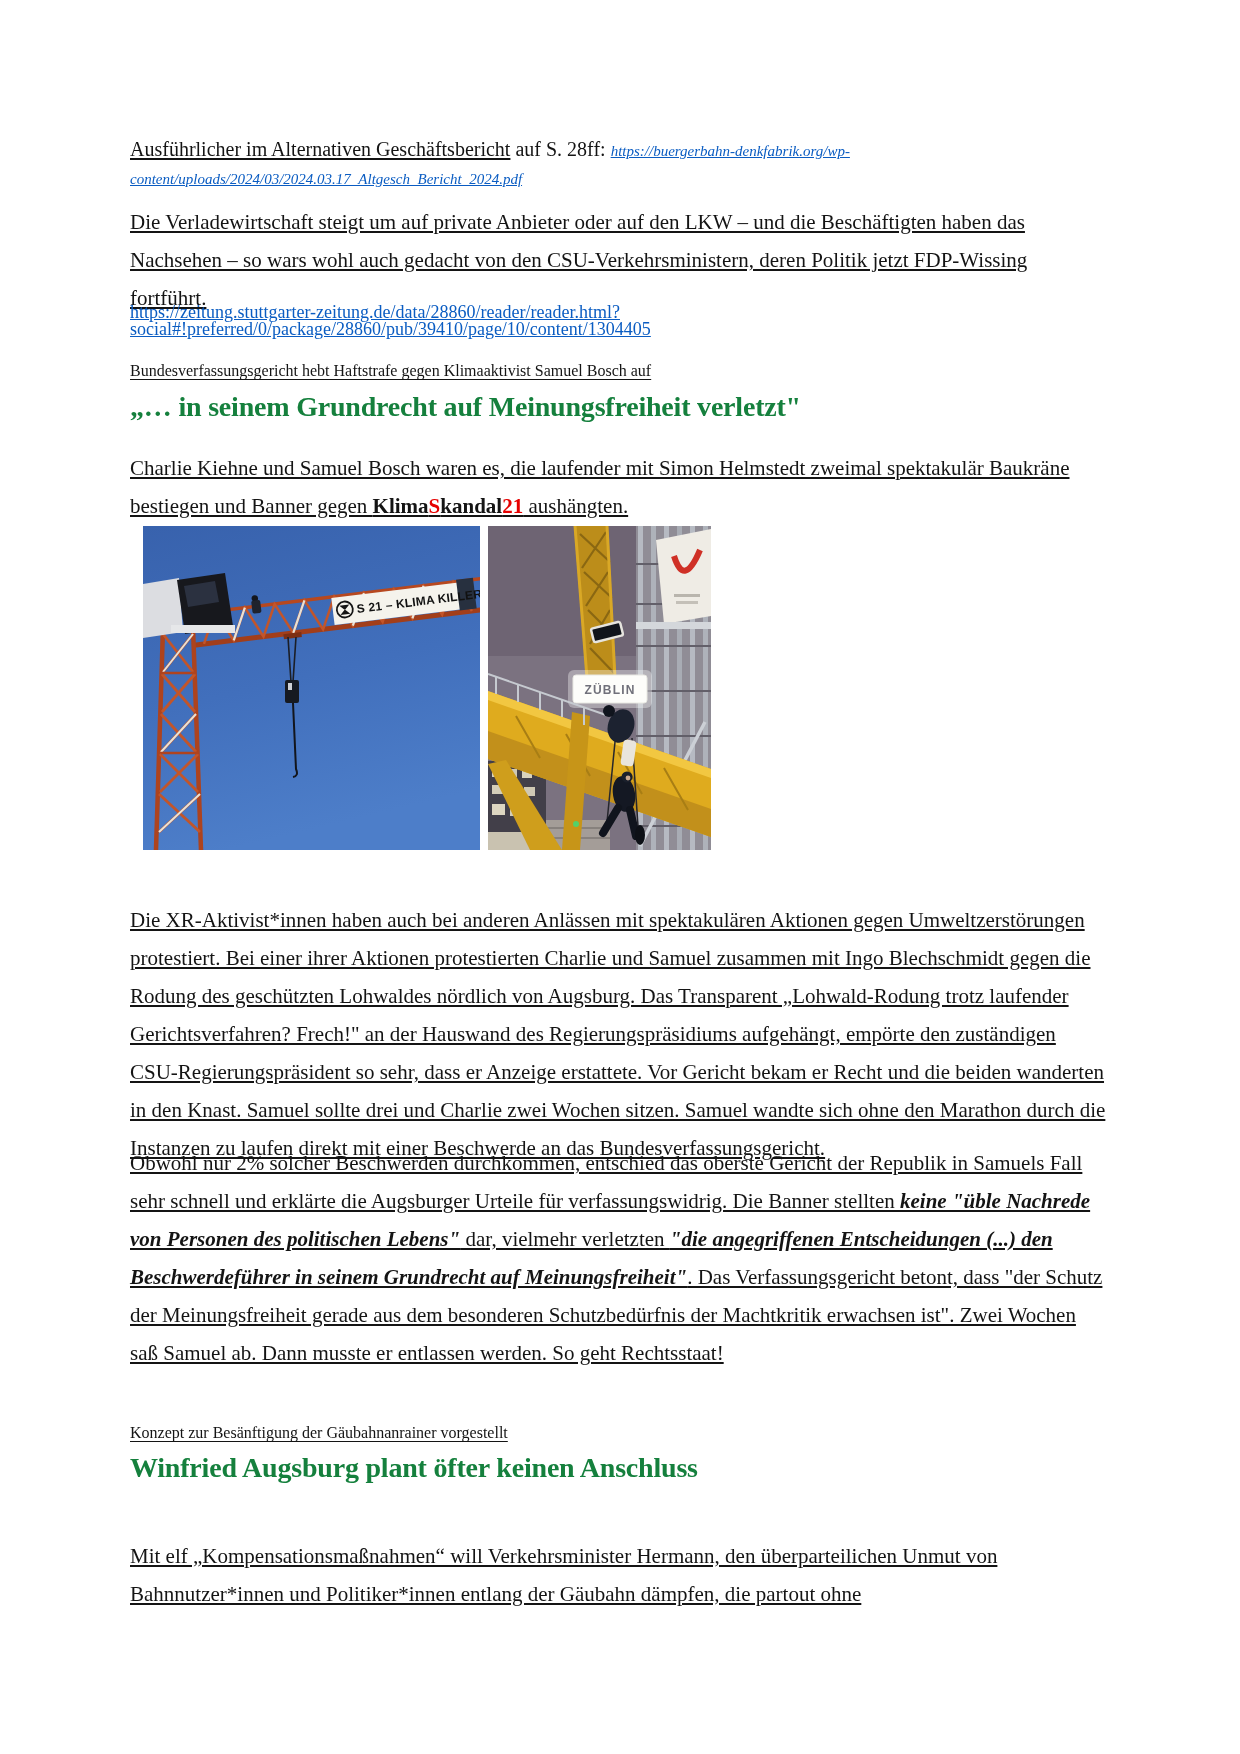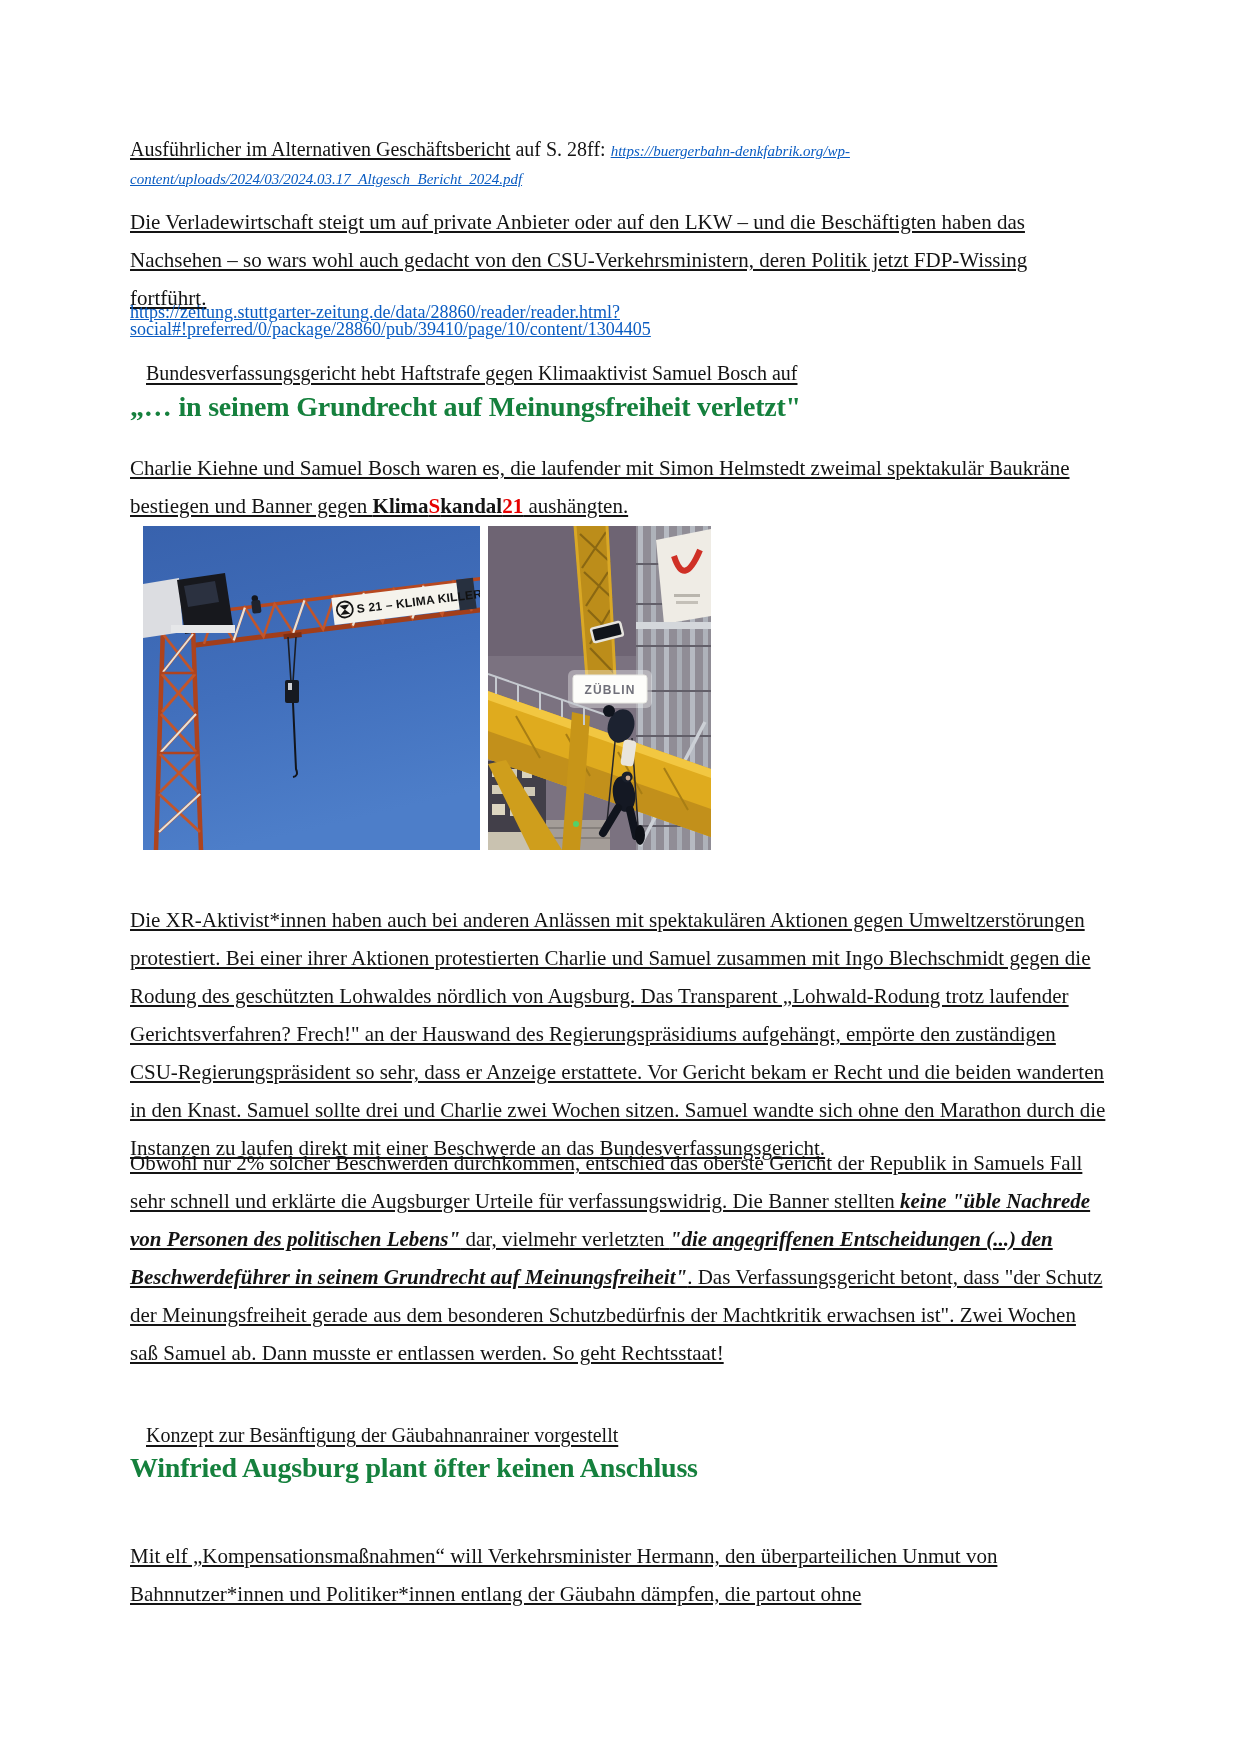--- a/index.html
+++ b/index.html
@@ -9,21 +9,21 @@
   }
   .block{position:absolute;left:130px;width:978px;margin:0;}
   .ref{top:136px;font-size:20px;line-height:26px;}
   .ref .u{text-decoration:underline;text-underline-offset:2px;}
   a.link{color:#0a5cc2;text-decoration:underline;cursor:pointer;}
   .ref a.link{font-style:italic;font-size:15px;overflow-wrap:anywhere;}
   .body{font-size:21px;line-height:38px;text-decoration:underline;}
   .p-intro{top:203px;}
   .src1{top:304px;font-size:18px;line-height:17px;}
   .src2{top:1352px;font-size:14.5px;line-height:18px;}
-  .kicker{font-size:20px;font-weight:400;text-decoration:underline;text-underline-offset:3px;margin-left:16px;}
+  .kicker{font-size:16px;font-weight:400;text-decoration:underline;text-underline-offset:3px;}
   .k1{top:362px;}
   .k2{top:1424px;}
   .headline{font-size:28px;font-weight:700;color:#15803d;letter-spacing:-0.2px;line-height:33px;}
   .h1{top:390px;}
   .h2{top:1451px;}
   .lead1{top:449px;}
   .photos{top:526px;left:143px;width:auto;display:flex;gap:8px;}
   .photo{display:block;}
   .body1{top:901px;}
   .body2{top:1144px;}

